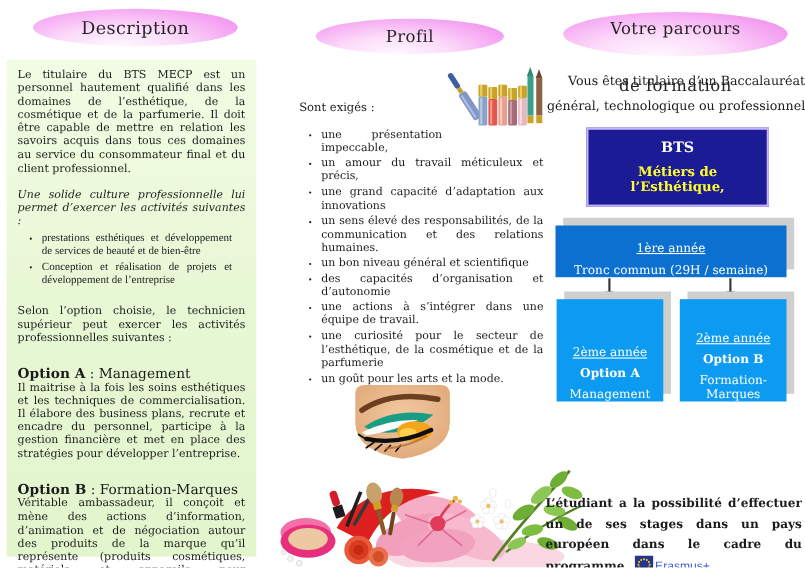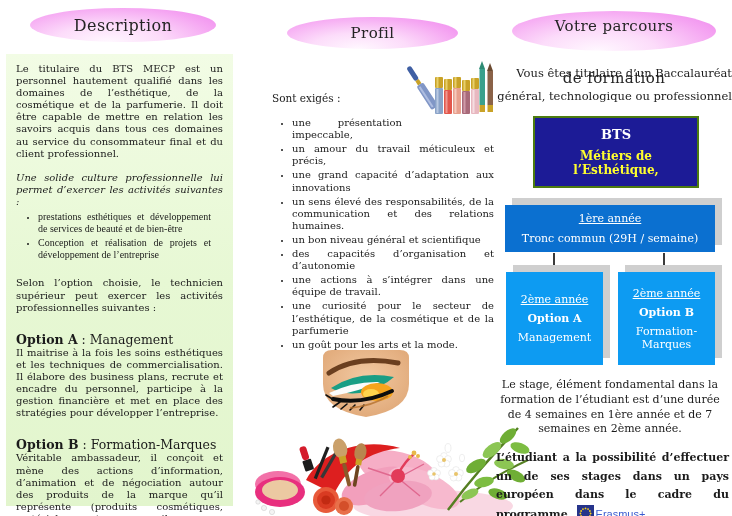--- a/index.html
+++ b/index.html
@@ -61,30 +61,30 @@
   .eye-img     { position:absolute; left:76px; top:348px; width:92px; height:70px; }
   .collage-img { position:absolute; left:4px;  top:420px; width:288px; height:96px; }
 
   
   .intro-line { position:absolute; left:0; width:244px; text-align:right; font-size:11.5px; }
   #intro-1 { top:66px; }
   #intro-2 { top:89px; }
 
   .bts-box {
     position:absolute; left:45px; top:116px; width:166px; height:72px;
-    background:#1c1b96; border:2px solid #4d7c0f;
+    background:#1c1b96; border:2px solid #c4b5fd;
     color:#ffff2e; font-weight:bold; font-size:12px; text-align:center;
     display:flex; flex-direction:column; align-items:center; justify-content:space-around;
     padding:5px 2px;
   }
   .bts-title { color:#ffffff; font-size:13px; }
 
   .flow-box {
     position:absolute; color:#fff; text-align:center;
-    display:flex; flex-direction:column; align-items:center; justify-content:center;
+    display:flex; flex-direction:column; align-items:center; justify-content:flex-end;
     box-shadow:7px -7px 0 0 #cfcfcf;
   }
   #flow-year1  { left:17px;  top:205px; width:210px; height:47px; background:#0b70d0; font-size:11px; gap:7px; }
   #flow-year2a { left:18px;  top:272px; width:97px;  height:93px; background:#0d9bf2; font-size:11px; gap:6px; }
   #flow-year2b { left:130px; top:272px; width:97px;  height:93px; background:#0d9bf2; font-size:11px; gap:6px; }
   .flow-title  { text-decoration:underline; }
   .flow-option { font-weight:bold; }
 
   .arrow { position:absolute; width:2px; background:#3a3a3a; }
   .arrow::after {
@@ -333,21 +333,20 @@
       <span class="flow-option">Option A</span>
       <span>Management</span>
     </div>
 
     <div class="flow-box" id="flow-year2b">
       <span class="flow-title">2ème année</span>
       <span class="flow-option">Option B</span>
       <span>Formation-Marques</span>
     </div>
 
-    <div class="stage-text">Le stage, élément fondamental dans la formation de l’étudiant est d’une durée de 4 semaines en 1ère année et de 7 semaines en 2ème année.</div>
 
     <div class="erasmus-para">
       <span>L’étudiant a la possibilité d’effectuer un de ses stages dans un pays européen dans le cadre du programme</span>
       <span class="eu-flag">
         <svg viewBox="0 0 17 17" width="17" height="17">
           <rect width="17" height="17" fill="#26348b"></rect>
           <g fill="#ffd617">
             <circle cx="8.5" cy="3.4" r=".9"></circle>
               <circle cx="11.05" cy="4.1" r=".9"></circle>
               <circle cx="12.9" cy="6" r=".9"></circle>

